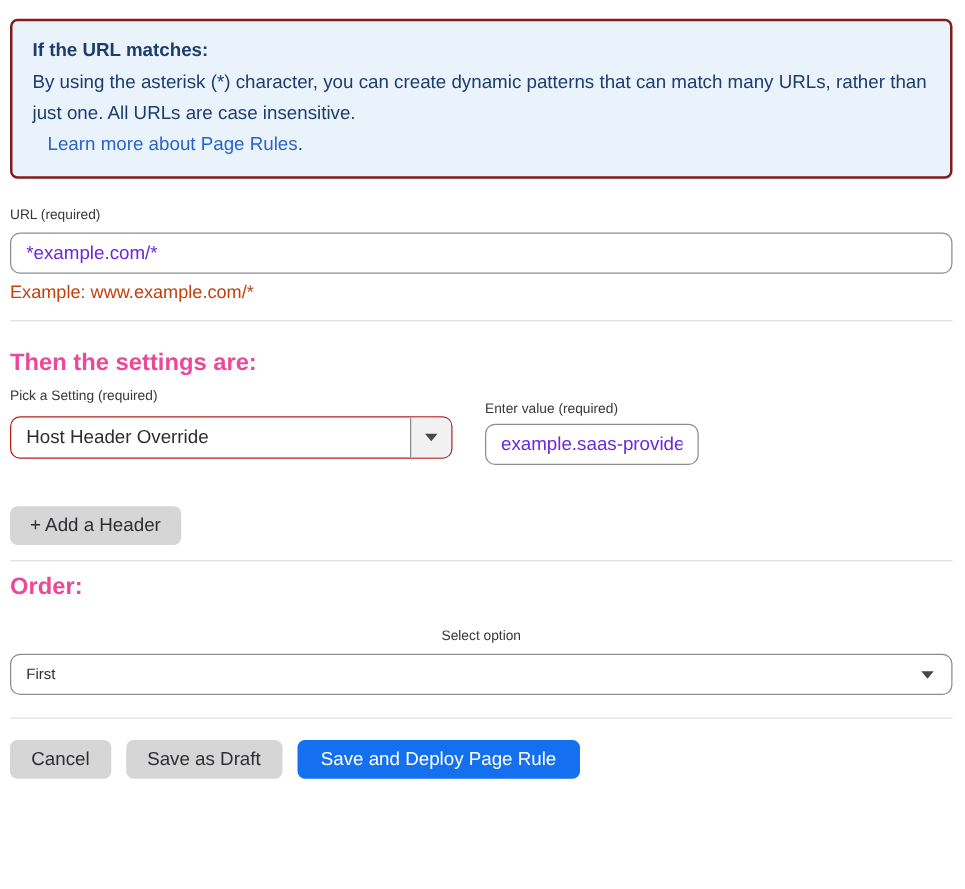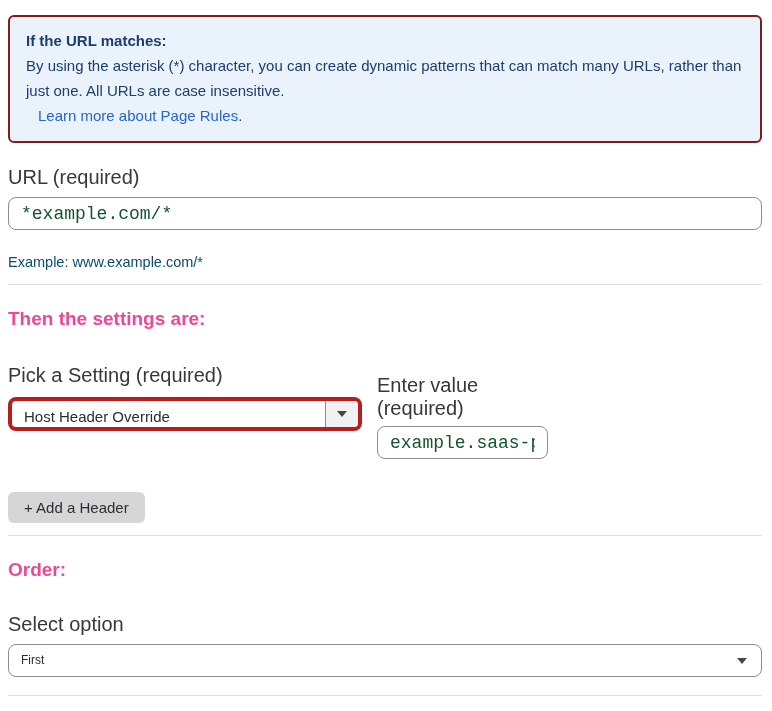--- a/index.html
+++ b/index.html
@@ -32,76 +32,76 @@
     line-height: 25px;
   }
   .info-heading { font-weight: bold; }
   .info-link {
     color: #2766c8;
     cursor: pointer;
     margin-left: 12px;
   }
 
   .field-label {
-    font-size: 20px;
+    font-size: 11px;
     color: #36383d;
   }
 
   .text-input {
     display: block;
     height: 33px;
     border: 1px solid #8d8d8d;
     border-radius: 8px;
     background: #fff;
     padding: 0 12px;
-    font-family: Liberation Mono, monospace;
-    font-size: 18px;
-    color: #14532d;
+    font-family: Liberation Sans, sans-serif;
+    font-size: 15px;
+    color: #6d28d9;
     outline: none;
   }
   .full-width { width: 100%; }
 
   .url-label { margin-top: 23px; }
   .url-input { margin-top: 8px; }
   .helper-text {
-    margin-top: 24px;
+    margin-top: 7px;
     font-size: 14.5px;
-    color: #0c4a6e;
+    color: #c2410c;
   }
 
   .divider {
     border: none;
     border-top: 1px solid #e0e0e0;
     height: 0;
   }
   .divider-1 { margin-top: 14px; }
   .divider-2 { margin-top: 12px; }
   .divider-3 { margin-top: 18px; }
 
   .section-heading {
     font-size: 19px;
     font-weight: bold;
     color: #ec4899;
   }
   .settings-heading { margin-top: 23px; }
 
   .settings-row {
-    margin-top: 34px;
+    margin-top: 9px;
     display: flex;
     align-items: flex-start;
-    gap: 15px;
+    gap: 26px;
   }
   .setting-col { width: 354px; }
   .value-col { width: 171px; margin-top: 10px; }
 
   .select-box {
     margin-top: 10px;
     display: flex;
     height: 34px;
-    border: 4px solid #b91c1c;
+    border: 1px solid #b91c1c;
     border-radius: 8px;
     background: #fff;
     overflow: hidden;
     cursor: pointer;
   }
   .select-box-text {
     flex: 1;
     font-size: 15px;
     color: #2b2d31;
     line-height: 32px;
@@ -136,22 +136,22 @@
     font-family: "Liberation Sans", sans-serif;
     font-size: 15px;
     cursor: pointer;
     white-space: nowrap;
   }
   .btn-gray { background: #d6d6d6; color: #2c2e32; }
   .btn-primary { background: #1570f0; color: #ffffff; }
 
   .add-setting-btn { margin-top: 33px; padding: 0 16px; }
 
-  .order-heading { margin-top: 23px; }
-  .order-select-label { margin-top: 32px; }
+  .order-heading { margin-top: 10px; }
+  .order-select-label { margin-top: 22px; text-align: center; }
 
   .order-select {
     margin-top: 8px;
     position: relative;
     height: 33px;
     border: 1px solid #8d8d8d;
     border-radius: 8px;
     background: #fff;
     cursor: pointer;
   }

